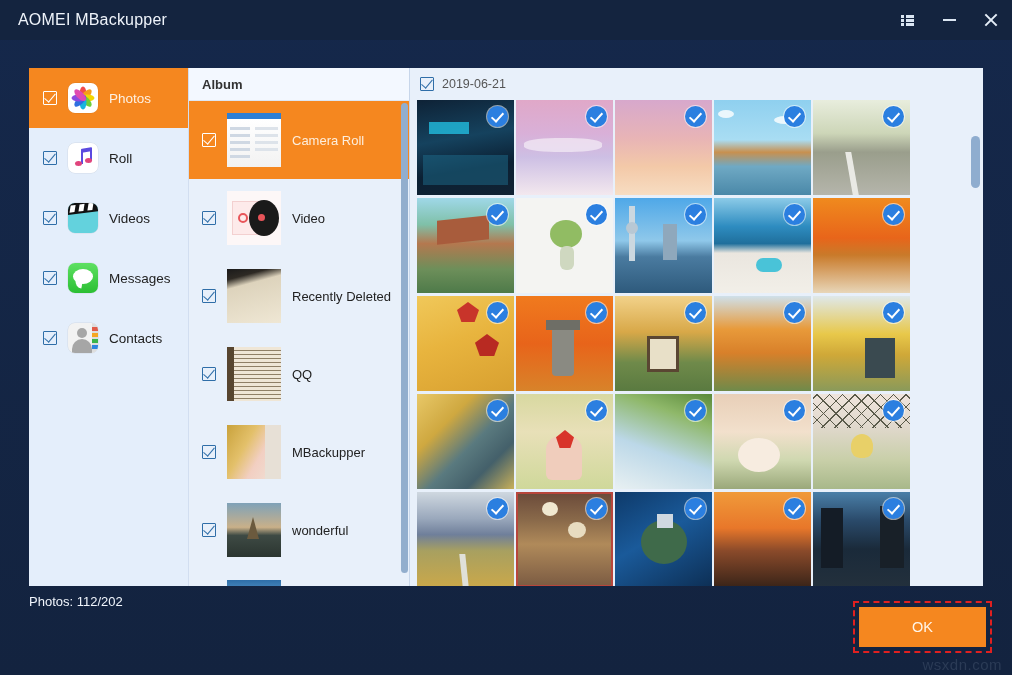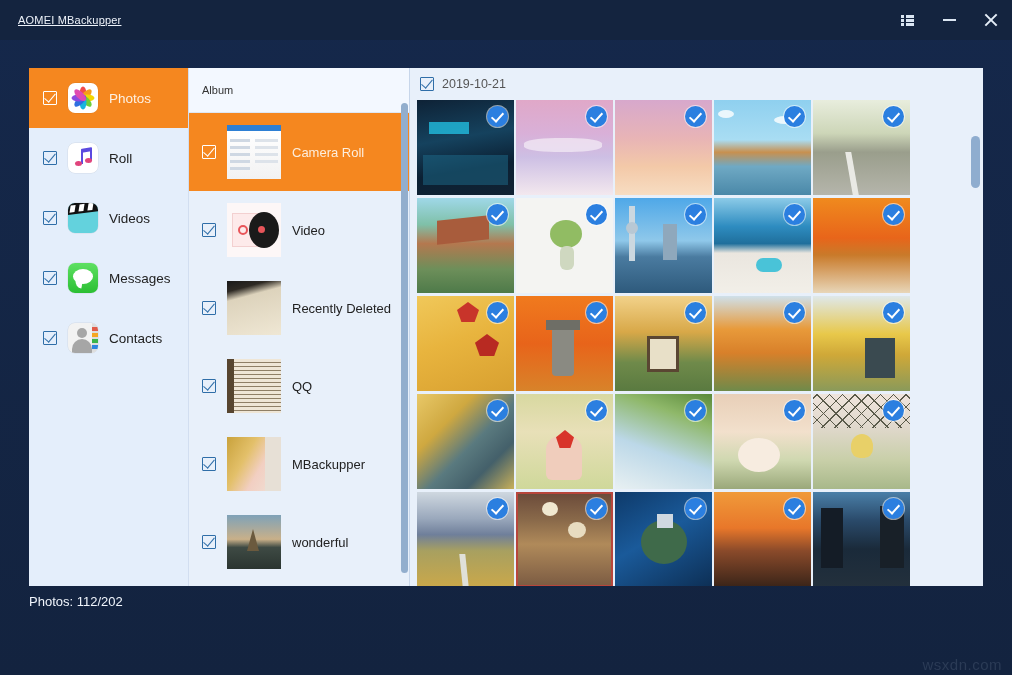--- a/index.html
+++ b/index.html
@@ -18,23 +18,22 @@
   
   .titlebar {
     position: absolute; top: 0; left: 0;
     width: 1012px; height: 40px;
     background: #14243f;
     display: flex; align-items: center;
   }
   .title-text {
     margin-left: 18px;
     color: #eef3fa;
-    font-size: 11px;
+    font-size: 16px;
     letter-spacing: .2px;
-    text-decoration: underline;
   }
   .win-ctrls {
     position: absolute; right: 0; top: 0;
     height: 40px; display: flex; align-items: center;
   }
   .wbtn {
     width: 42px; height: 40px;
     display: flex; align-items: center; justify-content: center;
     color: #dbe6f3;
   }
@@ -189,25 +188,26 @@
   .albumcol {
     width: 222px; height: 100%;
     background: #e8f0fa;
     flex: none;
     position: relative;
     border-left: 1px solid #d2def0;
     border-right: 1px solid #c7d6ea;
     overflow: hidden;
   }
   .album-head {
-    height: 45px; display: flex; align-items: center;
+    height: 33px; display: flex; align-items: center;
     padding-left: 13px;
-    font-size: 11px; color: #333;
+    font-size: 13px; color: #333;
     background: #f3f8ff;
     border-bottom: 1px solid #dde7f4;
+    font-weight: bold;
   }
   .album-item {
     height: 78px;
     display: flex; align-items: center;
     padding-left: 13px; gap: 11px;
   }
   .album-item.active { background: #f5871f; }
   .album-thumb {
     width: 54px; height: 54px; flex: none;
     background: #ccc;
@@ -456,21 +456,21 @@
         <span class="cbx" style="visibility:hidden"></span>
         <span class="album-thumb" style="height:18px;background:linear-gradient(180deg,#2e6ea8,#5fa0d0)"></span>
       </div>
 
       <div class="album-scroll"></div>
     </div>
 
     <div class="gridcol">
       <div class="date-row">
         <span class="cbx"></span>
-        <span class="date-text">2019-10-21</span>
+        <span class="date-text">2019-06-21</span>
       </div>
 
       <div class="grid">
         <div class="cell" style="background:linear-gradient(170deg,#0e2236 0%,#15425e 40%,#0b2033 70%,#123 100%)">
           <i style="position:absolute;left:12px;top:22px;width:40px;height:12px;background:#23c6e8;opacity:.75"></i>
           <i style="position:absolute;left:6px;top:55px;width:85px;height:30px;background:#1d6b8c;opacity:.5"></i>
           <span class="pick"></span>
         </div>
         <div class="cell" style="background:linear-gradient(180deg,#e0a8c8 0%,#d9b0d8 35%,#cdbfe4 60%,#f3e8ee 100%)">
           <i style="position:absolute;left:8px;top:38px;width:78px;height:14px;background:#f5eef6;opacity:.7;border-radius:40%"></i>
@@ -579,15 +579,18 @@
           <span class="pick"></span>
         </div>
       </div>
 
       <div class="grid-scroll"></div>
     </div>
   </div>
 
   <div class="footer">
     <div class="count">Photos: 112/202</div>
+    <div class="ok-wrap">
+      <button class="ok-btn">OK</button>
+    </div>
     <div class="watermark">wsxdn.com</div>
   </div>
 </div>
 
 </body></html>

